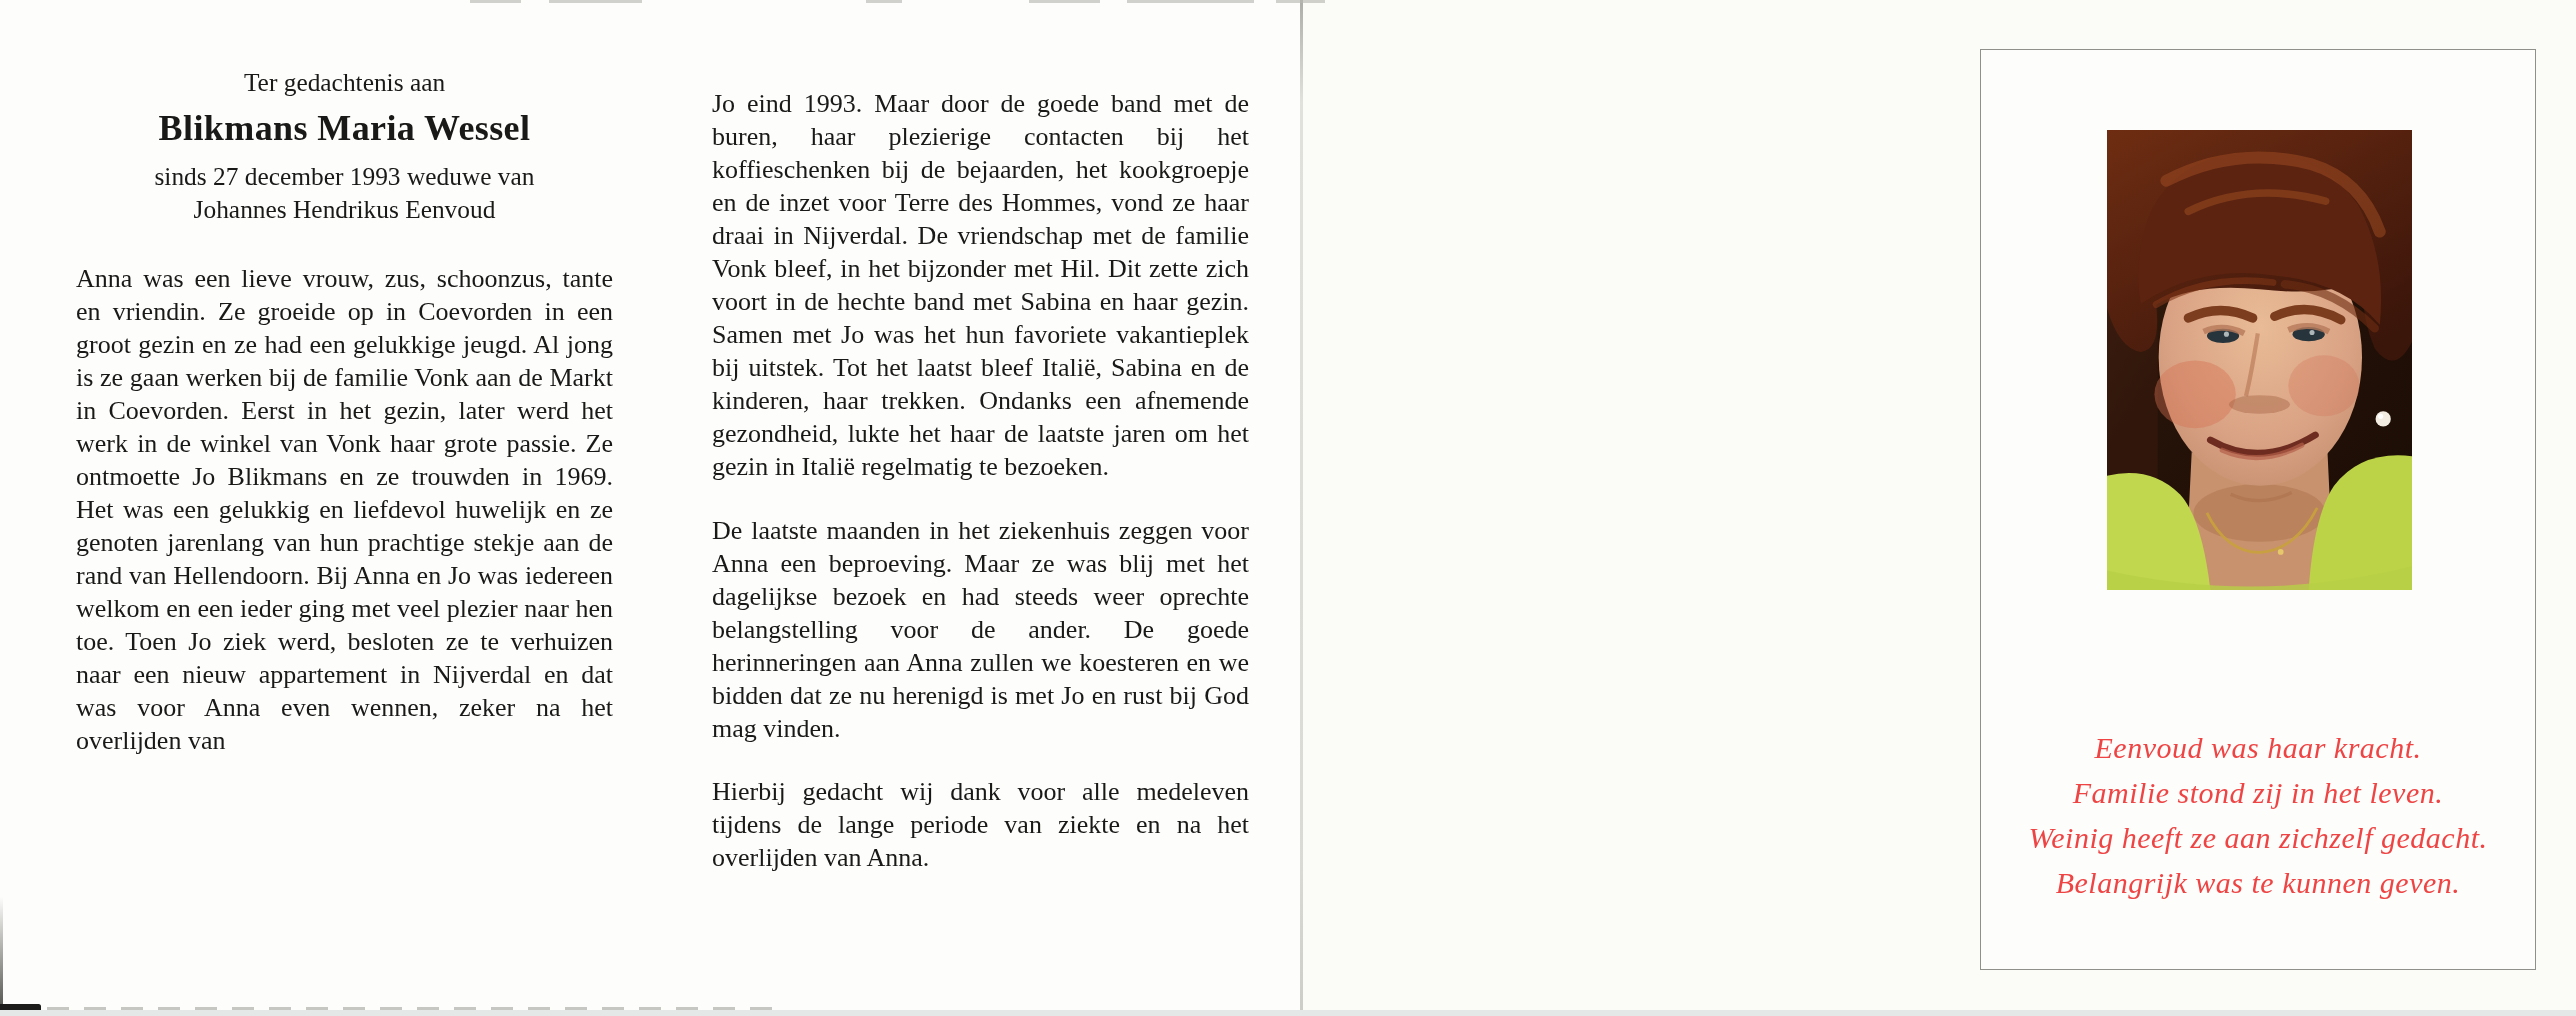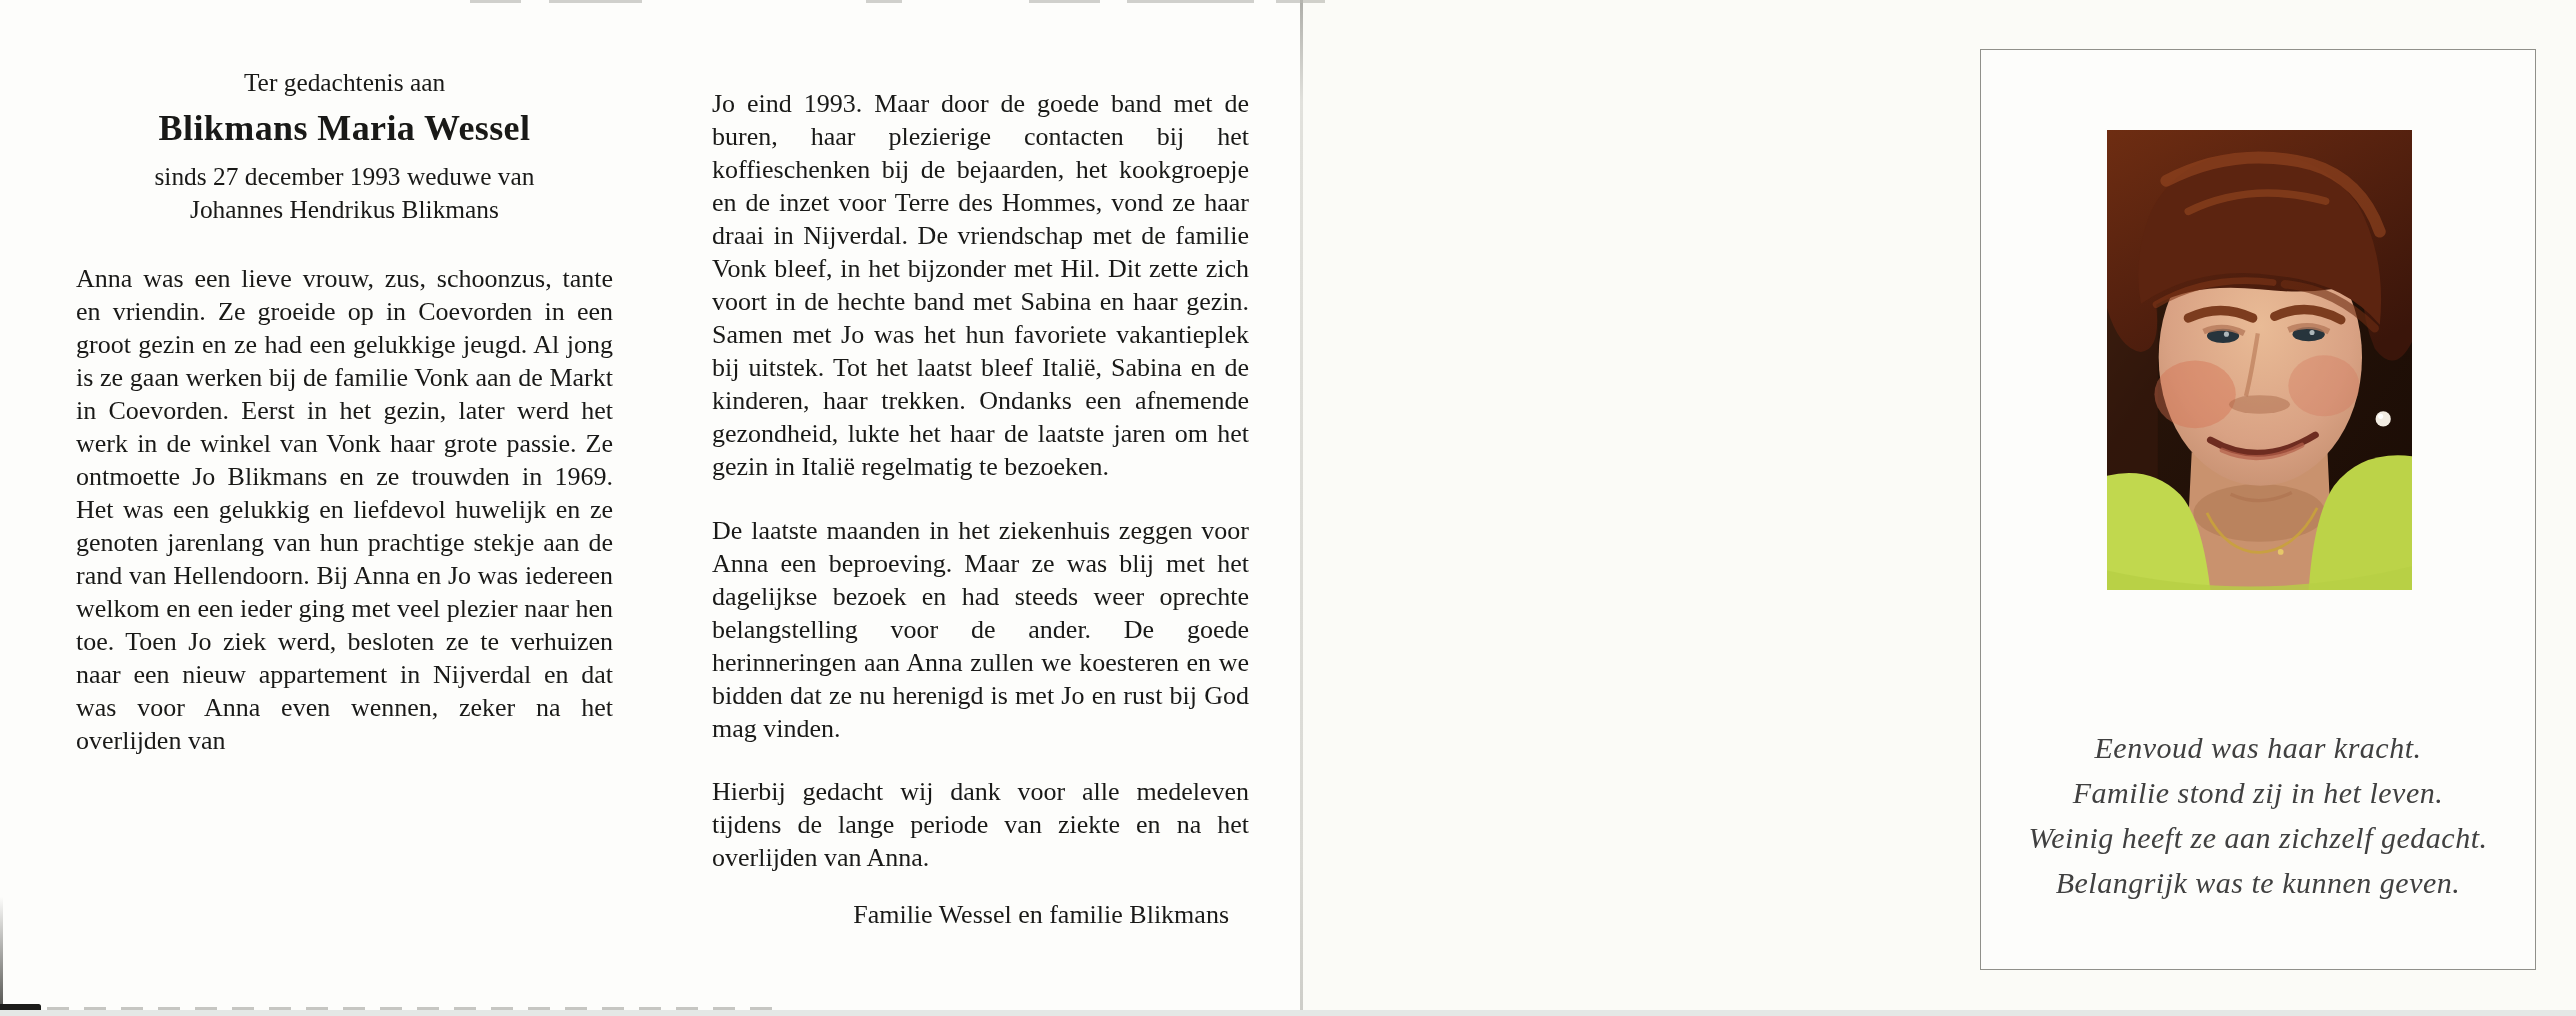--- a/index.html
+++ b/index.html
@@ -22,21 +22,21 @@
   .card-header{text-align:center;margin-bottom:36px;}
   .dedication{font-size:25.4px;line-height:32px;}
   .deceased-name{font-size:36px;line-height:47px;font-weight:bold;margin:6.8px 0 8.5px 0;letter-spacing:0.4px;}
   .widow-line{font-size:25.4px;line-height:33px;}
   .signature{margin-top:24px;text-align:right;padding-right:32px;font-size:26px;}
   
   .right-card{position:absolute;left:1980px;top:49px;width:554px;height:919px;
     background:#fdfdfb;border:1.7px solid #90908a;}
   .portrait{position:absolute;left:126px;top:80px;width:305px;height:460px;display:block;}
   .verse{position:absolute;left:0;right:0;top:675px;text-align:center;
-    font-style:italic;font-size:30px;line-height:45px;color:#404040;letter-spacing:0.5px;}
+    font-style:italic;font-size:30px;line-height:45px;color:#ef4444;letter-spacing:0.5px;}
   
   .speck{position:absolute;top:0;height:3.4px;background:#b8b8b2;opacity:.65;}
   .bottom-strip{position:absolute;left:0;right:0;bottom:0;height:6.8px;background:#e4e8e6;}
   .bottom-dashes{position:absolute;left:47px;top:1007px;width:729px;height:2.5px;opacity:.5;
     background:repeating-linear-gradient(90deg,#8f8f89 0 22px,transparent 22px 37px);}
   .corner-mark{position:absolute;left:0;top:1004px;width:41px;height:9.3px;background:#1c1c1a;border-radius:0 2.5px 2.5px 0;}
   .edge-hairline{position:absolute;left:0;top:897px;width:2.5px;height:117px;
     background:linear-gradient(rgba(70,70,66,0),#4b4b47);}
 </style>
 </head>
@@ -44,30 +44,29 @@
 
 <div class="canvas">
 
   <section class="left-card">
 
     <div class="col col1">
       <div class="card-header">
         <div class="dedication">Ter gedachtenis aan</div>
         <div class="deceased-name">Blikmans Maria Wessel</div>
         <div class="widow-line">sinds 27 december 1993 weduwe van</div>
-        <div class="widow-line">Johannes Hendrikus Blikmans</div>
+        <div class="widow-line">Johannes Hendrikus Eenvoud</div>
       </div>
       <p>Anna was een lieve vrouw, zus, schoonzus, tante en vriendin. Ze groeide op in Coevorden in een groot gezin en ze had een gelukkige jeugd. Al jong is ze gaan werken bij de familie Vonk aan de Markt in Coevorden. Eerst in het gezin, later werd het werk in de winkel van Vonk haar grote passie. Ze ontmoette Jo Blikmans en ze trouwden in 1969. Het was een gelukkig en liefdevol huwelijk en ze genoten jarenlang van hun prachtige stekje aan de rand van Hellendoorn. Bij Anna en Jo was iedereen welkom en een ieder ging met veel plezier naar hen toe. Toen Jo ziek werd, besloten ze te verhuizen naar een nieuw appartement in Nijverdal en dat was voor Anna even wennen, zeker na het overlijden van</p>
     </div>
 
     <div class="col col2">
       <p>Jo eind 1993. Maar door de goede band met de buren, haar plezierige contacten bij het koffieschenken bij de bejaarden, het kookgroepje en de inzet voor Terre des Hommes, vond ze haar draai in Nijverdal. De vriendschap met de familie Vonk bleef, in het bijzonder met Hil. Dit zette zich voort in de hechte band met Sabina en haar gezin. Samen met Jo was het hun favoriete vakantieplek bij uitstek. Tot het laatst bleef Italië, Sabina en de kinderen, haar trekken. Ondanks een afnemende gezondheid, lukte het haar de laatste jaren om het gezin in Italië regelmatig te bezoeken.</p>
       <p>De laatste maanden in het ziekenhuis zeggen voor Anna een beproeving. Maar ze was blij met het dagelijkse bezoek en had steeds weer oprechte belangstelling voor de ander. De goede herinneringen aan Anna zullen we koesteren en we bidden dat ze nu herenigd is met Jo en rust bij God mag vinden.</p>
       <p>Hierbij gedacht wij dank voor alle medeleven tijdens de lange periode van ziekte en na het overlijden van Anna.</p>
-      <div class="signature">Familie Wessel en familie Blikmans</div>
     </div>
 
     <div class="page-edge"></div>
   </section>
 
   <section class="right-card">
 
     <svg class="portrait" viewBox="0 0 360 543" preserveAspectRatio="none" role="img">
       <defs>
         <linearGradient id="bgGrad" x1="0" y1="0" x2="1" y2="1">

